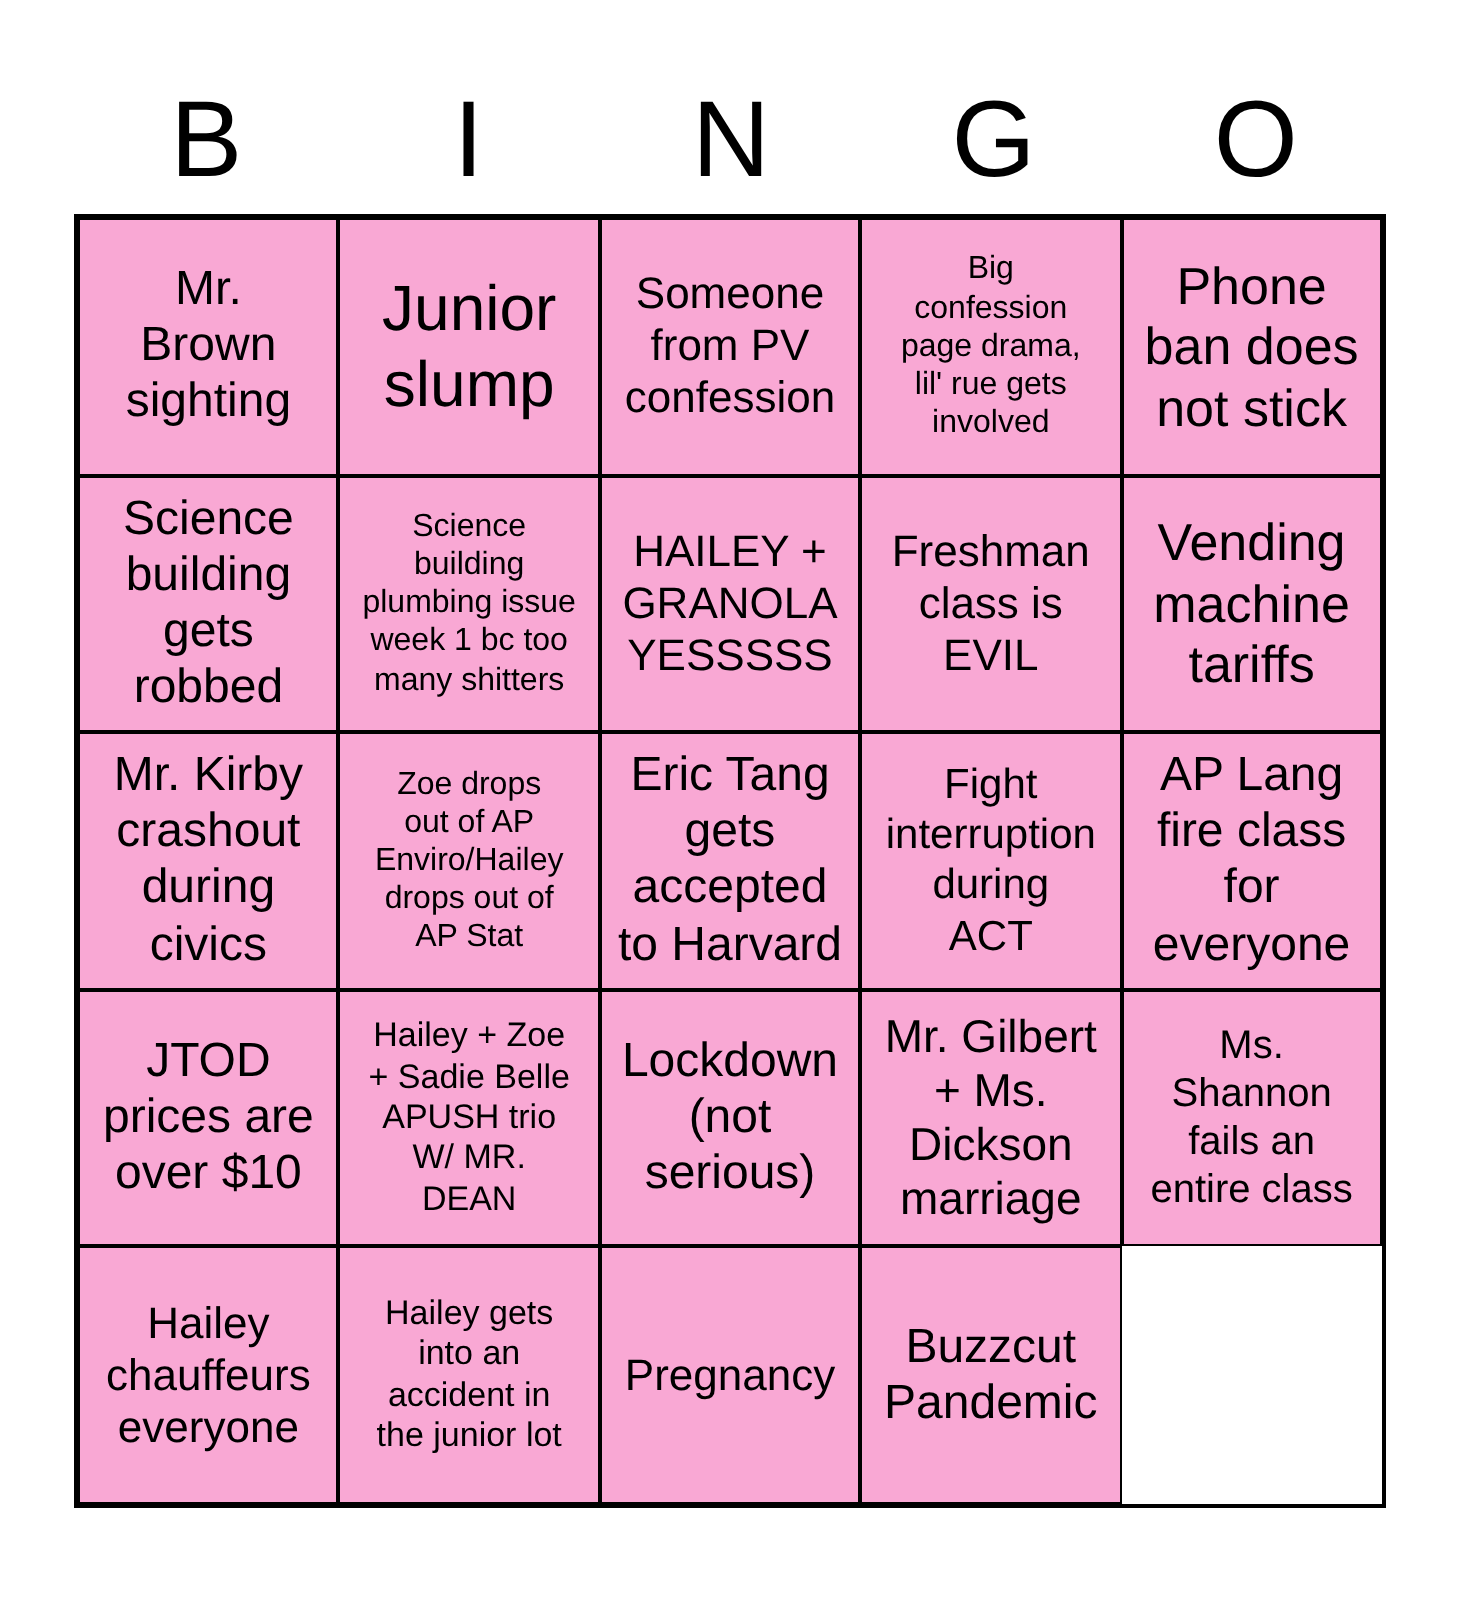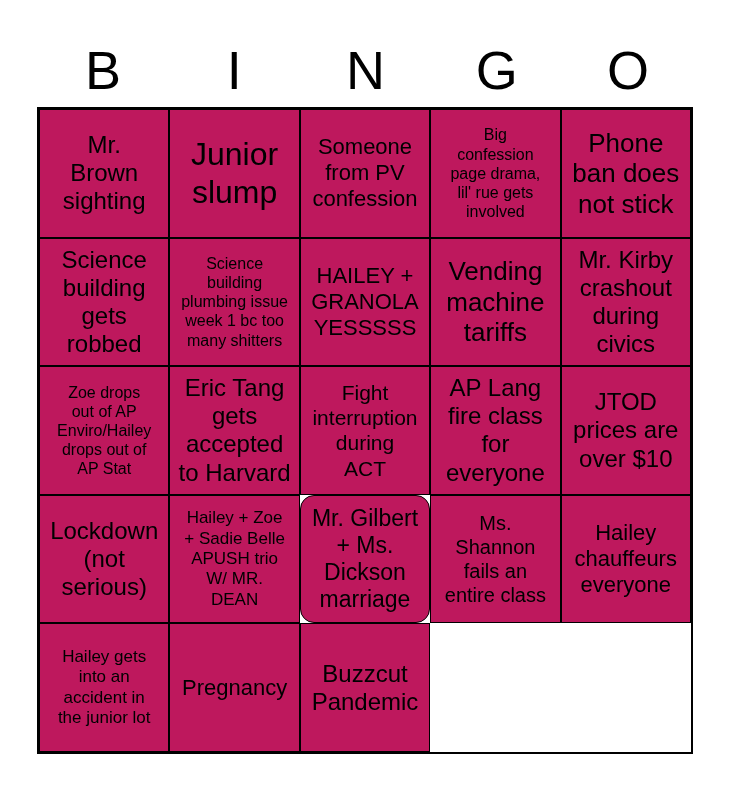--- a/index.html
+++ b/index.html
@@ -48,28 +48,28 @@
     border: 1px solid #000000;
     display: flex;
     align-items: center;
     justify-content: center;
     text-align: center;
     white-space: pre-line;
     padding: 2px;
     overflow: hidden;
     line-height: 1.17;
     cursor: pointer;
-    background: #be185d;
+    background: #f9a8d4;
   }
   .f16 { font-size: 16px; line-height: 1.2; text-align: center; }
   .f17 { font-size: 17px; line-height: 1.2; }
   .f20 { font-size: 20px; line-height: 1.2; }
   .f21 { font-size: 21px; line-height: 1.2; }
   .f22 { font-size: 22px; line-height: 1.18; }
-  .f23 { font-size: 23px; line-height: 1.17; border-radius: 14px; }
+  .f23 { font-size: 23px; line-height: 1.17; }
   .f24 { font-size: 24px; line-height: 1.17; }
   .f26 { font-size: 26px; line-height: 1.17; }
   .f32 { font-size: 32px; line-height: 1.2; }
 </style>
 </head>
 <body>
 
 <div class="bingo-title">
   <span class="letter">B</span>
   <span class="letter">I</span>
@@ -101,20 +101,23 @@
 gets
 robbed</div>
   <div class="cell f16">Science
 building
 plumbing issue
 week 1 bc too
 many shitters</div>
   <div class="cell f22">HAILEY +
 GRANOLA
 YESSSSS</div>
+  <div class="cell f22">Freshman
+class is
+EVIL</div>
   <div class="cell f26">Vending
 machine
 tariffs</div>
 
   <div class="cell f24">Mr. Kirby
 crashout
 during
 civics</div>
   <div class="cell f16">Zoe drops
 out of AP
@@ -130,28 +133,28 @@
 during
 ACT</div>
   <div class="cell f24">AP Lang
 fire class
 for
 everyone</div>
 
   <div class="cell f24">JTOD
 prices are
 over $10</div>
-  <div class="cell f24">Lockdown
-(not
-serious)</div>
   <div class="cell f17">Hailey + Zoe
 + Sadie Belle
 APUSH trio
 W/ MR.
 DEAN</div>
+  <div class="cell f24">Lockdown
+(not
+serious)</div>
   <div class="cell f23">Mr. Gilbert
 + Ms.
 Dickson
 marriage</div>
   <div class="cell f20">Ms.
 Shannon
 fails an
 entire class</div>
 
   <div class="cell f22">Hailey

